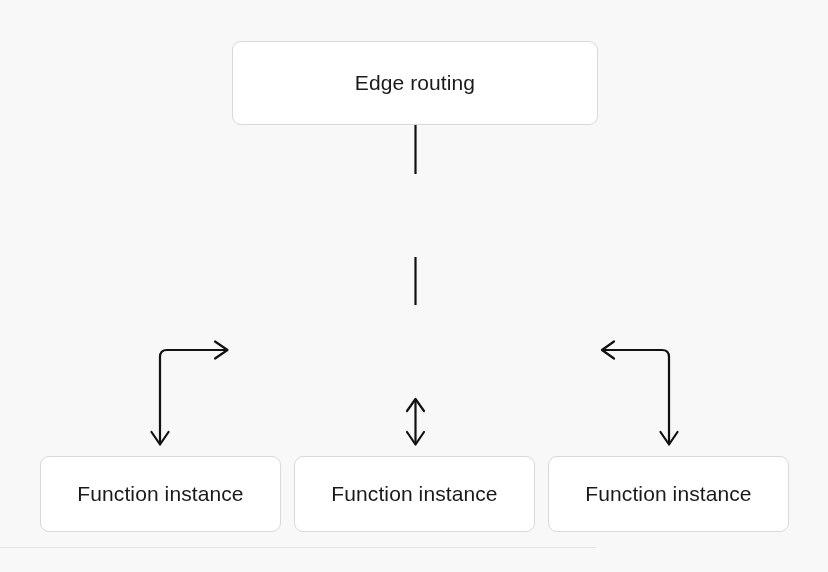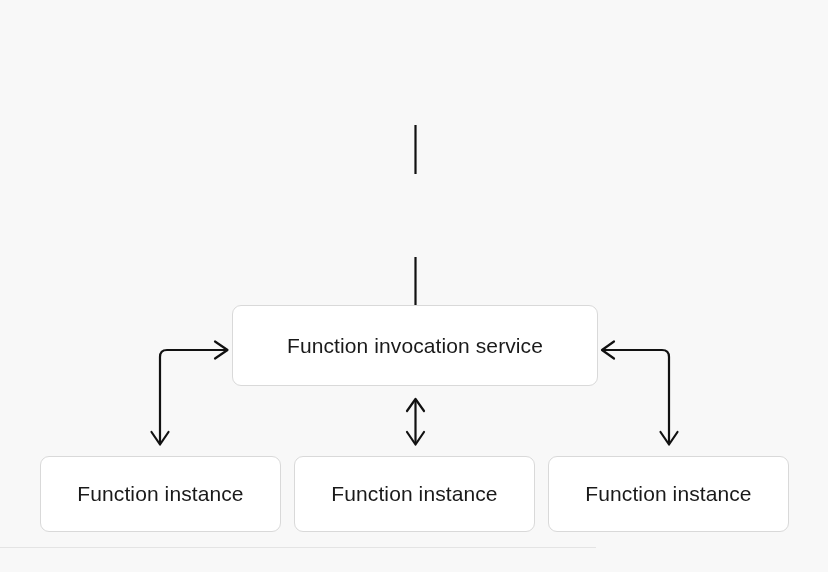--- a/index.html
+++ b/index.html
@@ -129,25 +129,25 @@
       <path class="conn-head" d="M 407 432 L 415.5 444.5 L 424 432"></path>
     </g>
 
     <g>
       <path class="conn-line" d="M 669 443 L 669 357 Q 669 350 662 350 L 604 350"></path>
       <path class="conn-head" d="M 614 341.5 L 602 350 L 614 358.5"></path>
       <path class="conn-head" d="M 660.5 432 L 669 444.5 L 677.5 432"></path>
     </g>
   </svg>
 
+  <div class="node-box" id="node-edge-routing">
+    <span>Edge routing</span>
+  </div>
 
 
-  <div class="node-box" id="node-invocation-service">
-    <span>Function invocation service</span>
-  </div>
 
   <div class="node-box" id="node-instance-left">
     <span>Function instance</span>
   </div>
 
   <div class="node-box" id="node-instance-center">
     <span>Function instance</span>
   </div>
 
   <div class="node-box" id="node-instance-right">

